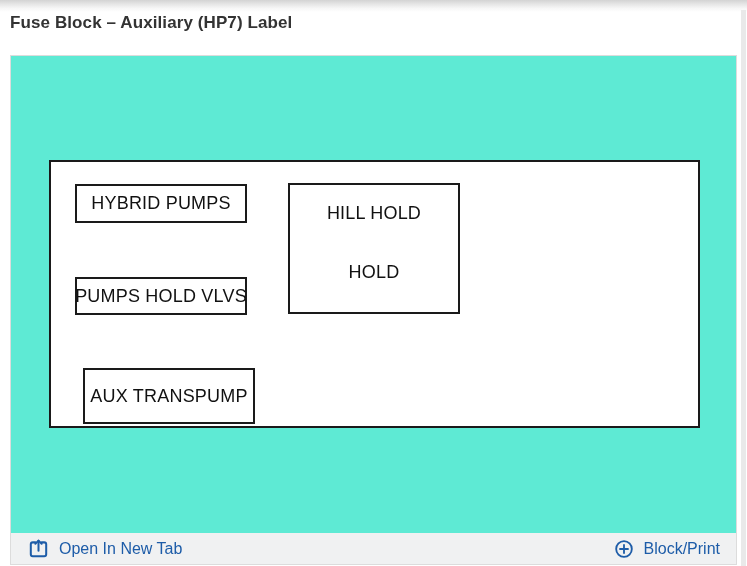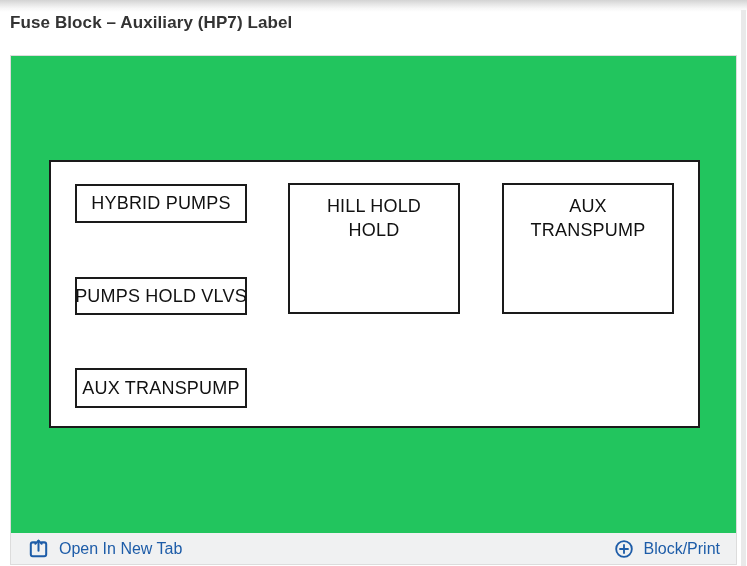--- a/index.html
+++ b/index.html
@@ -35,21 +35,21 @@
     color: #333333;
     letter-spacing: 0.1px;
     white-space: nowrap;
   }
   .panel {
     position: absolute;
     left: 10px; top: 55px;
     width: 727px; height: 510px;
     box-sizing: border-box;
     border: 1px solid #dcdcdc;
-    background: #22c55e;
+    background: #5eead4;
   }
   .outer-rect {
     position: absolute;
     left: 38px; top: 104px;
     width: 651px; height: 268px;
     box-sizing: border-box;
     border: 2px solid #1a1a1a;
     background: #ffffff;
   }
   .fuse-box {
@@ -65,26 +65,27 @@
   }
   .fuse-box.small {
     display: flex;
     align-items: center;
     justify-content: center;
   }
   .fuse-box.tall {
     display: flex;
     flex-direction: column;
     align-items: center;
-    padding-top: 9px;
+    padding-top: 16px;
     line-height: 24px;
+    gap: 35px;
   }
   .box-1 { left: 64px;  top: 128px; width: 172px; height: 39px; }
   .box-2 { left: 64px;  top: 221px; width: 172px; height: 38px; }
-  .box-3 { left: 64px;  top: 312px; width: 172px; height: 40px; }
+  .box-3 { left: 72px;  top: 312px; width: 172px; height: 56px; }
   .box-4 { left: 277px; top: 127px; width: 172px; height: 131px; }
   .box-5 { left: 491px; top: 127px; width: 172px; height: 131px; }
   .viewer-footer {
     position: absolute;
     left: 0; right: 0; bottom: 0;
     height: 31px;
     background: #f0f1f2;
     display: flex;
     align-items: center;
     justify-content: space-between;
@@ -126,24 +127,20 @@
 
     <div class="fuse-box small box-3">
       <span>AUX TRANSPUMP</span>
     </div>
 
     <div class="fuse-box tall box-4">
       <span>HILL HOLD</span>
       <span>HOLD</span>
     </div>
 
-    <div class="fuse-box tall box-5">
-      <span>AUX</span>
-      <span>TRANSPUMP</span>
-    </div>
 
     <div class="viewer-footer">
 
       <a class="footer-link">
         <svg width="21" height="21" viewBox="0 0 24 24" fill="none" stroke="#1d5ca8" stroke-width="2.3" stroke-linecap="round" stroke-linejoin="round">
           <path d="M8.3 5 H5.4 Q3.2 5 3.2 7.2 V18.6 Q3.2 20.8 5.4 20.8 H18.6 Q20.8 20.8 20.8 18.6 V7.2 Q20.8 5 18.6 5 H15.7"></path>
           <path d="M12 14.5 V3.2"></path>
           <path d="M8.4 6.6 L12 3 L15.6 6.6"></path>
         </svg>
         <span>Open In New Tab</span>

